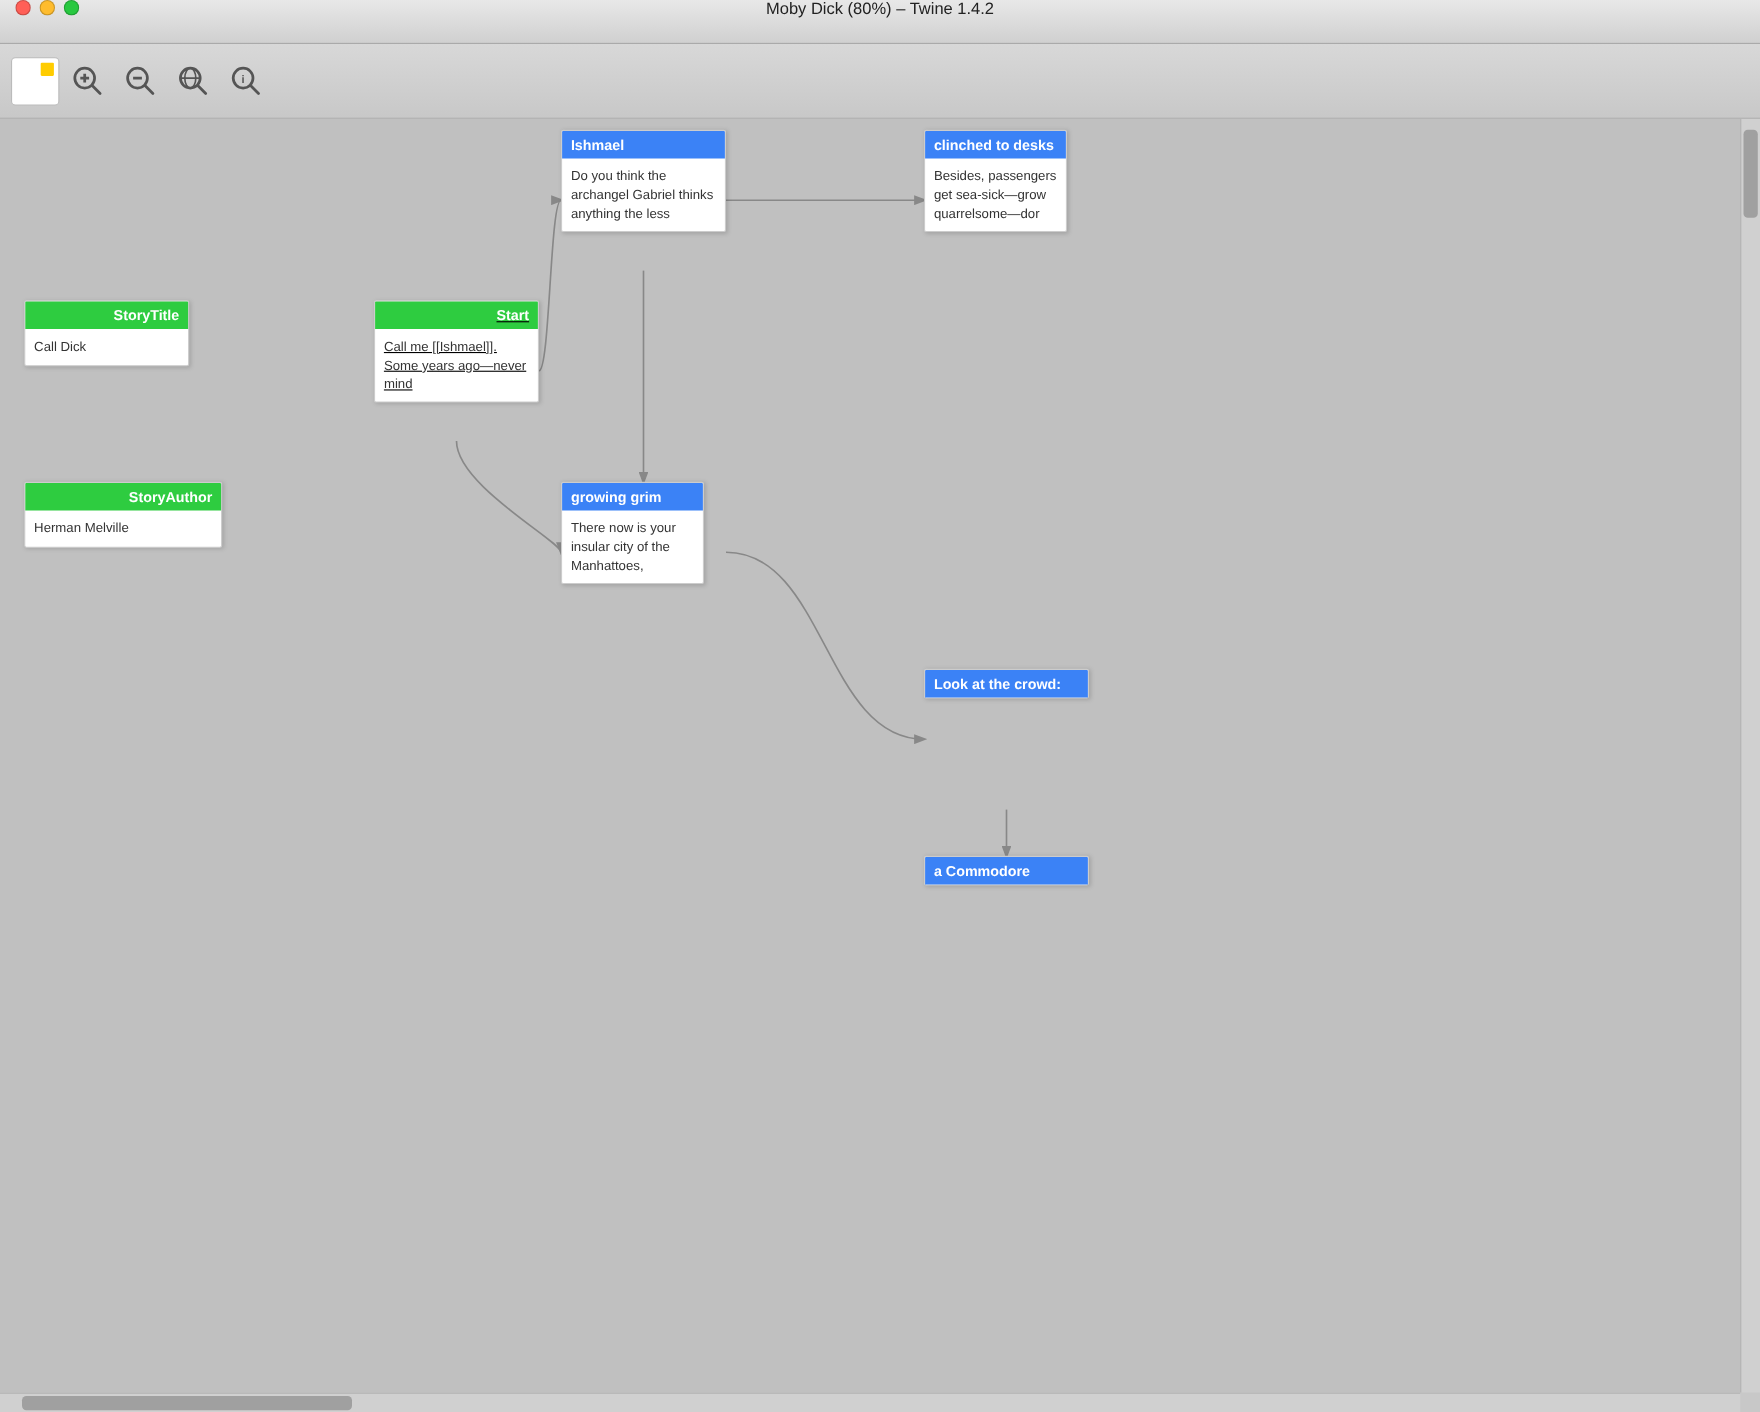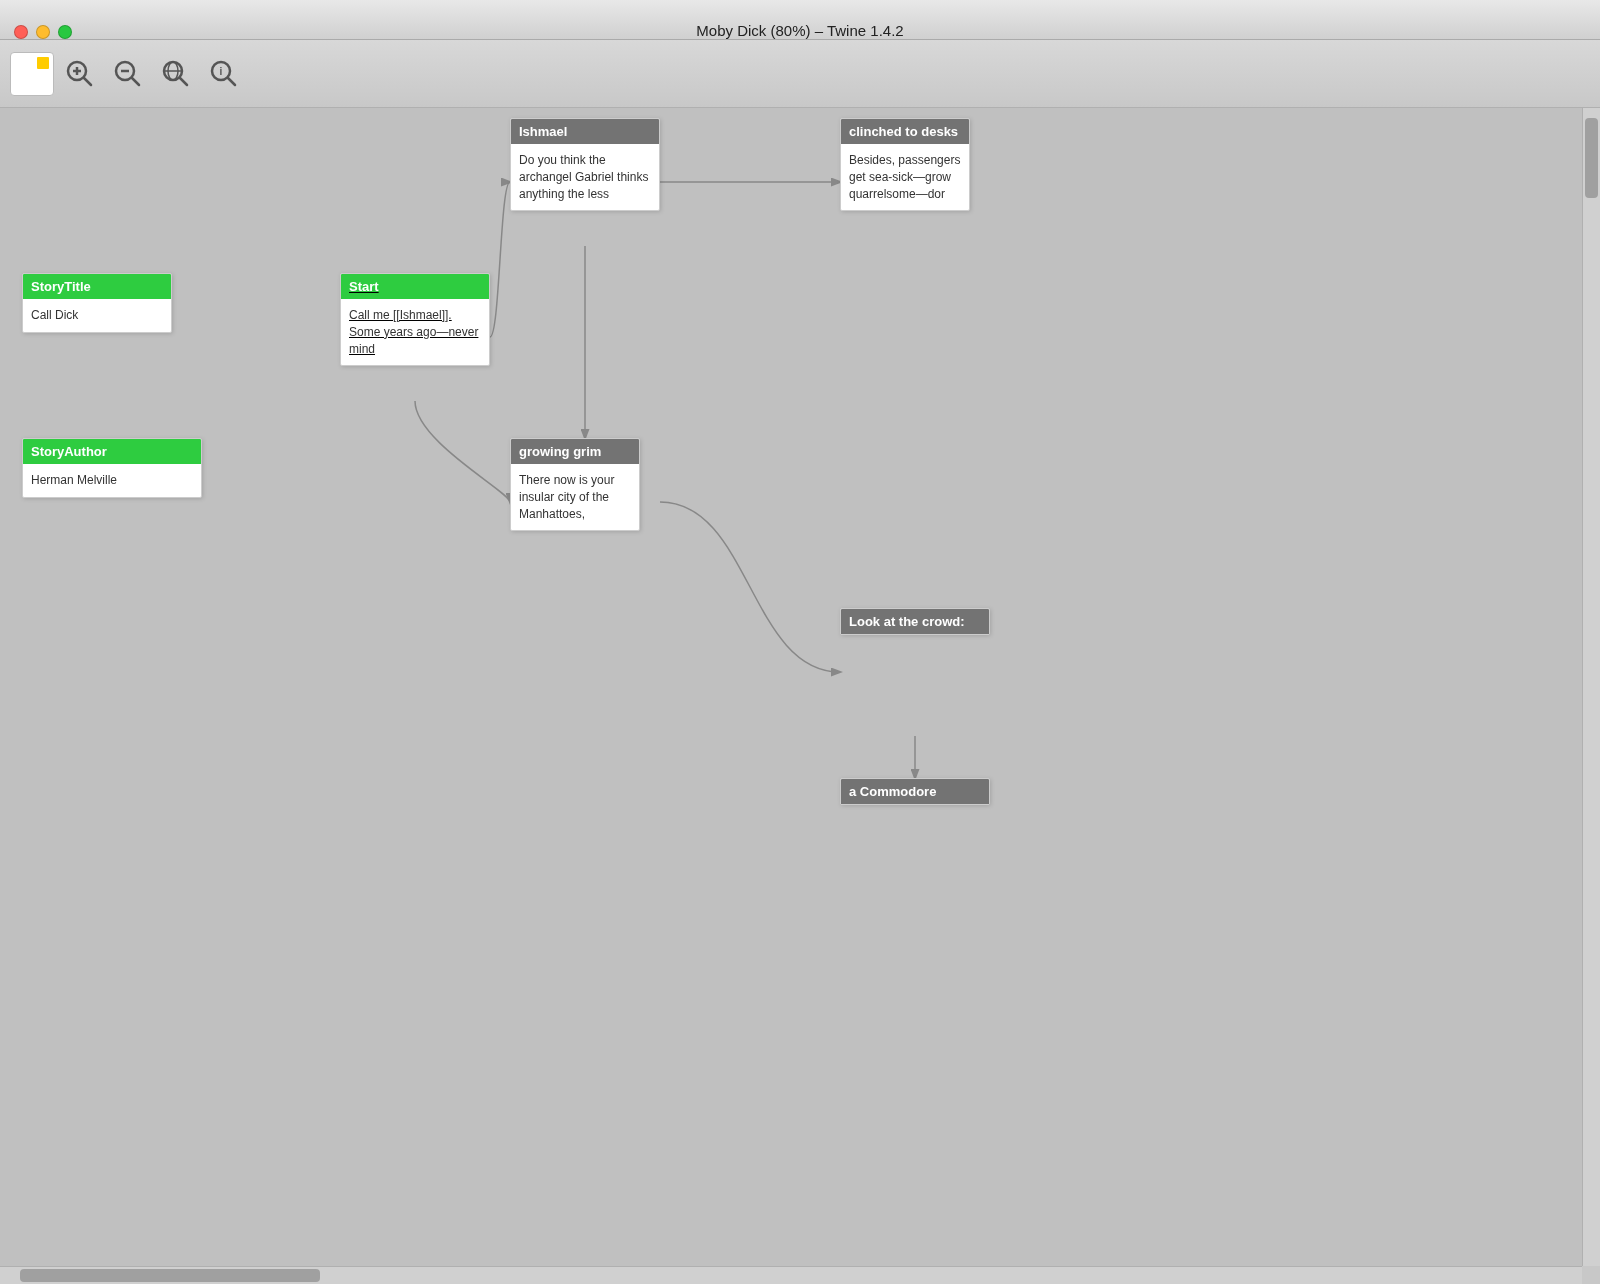--- a/index.html
+++ b/index.html
@@ -13,21 +13,21 @@
     }
 
     
     .title-bar {
       position: absolute;
       top: 0; left: 0; right: 0;
       height: 40px;
       background: linear-gradient(to bottom, #e8e8e8, #d0d0d0);
       border-bottom: 1px solid #aaa;
       display: flex;
-      align-items: flex-end;
+      align-items: flex-start;
       justify-content: center;
       z-index: 100;
     }
     .title-bar-title {
       font-size: 15px;
       color: #222;
       font-weight: 500;
     }
     .window-controls {
       position: absolute;
@@ -141,22 +141,22 @@
       color: white;
       border-radius: 1px 1px 0 0;
     }
     .passage-body {
       padding: 8px 8px;
       font-size: 12px;
       color: #333;
       line-height: 1.4;
     }
 
-    .header-green { background: #2ecc40; }
-    .header-blue { background: #737373; }
+    .header-green { background: #2ecc40; text-align: right; }
+    .header-blue { background: #3b82f6; }
 
     
     .arrows-svg {
       position: absolute;
       top: 0; left: 0;
       width: 100%; height: 100%;
       pointer-events: none;
     }
 
     .arrow-line {

